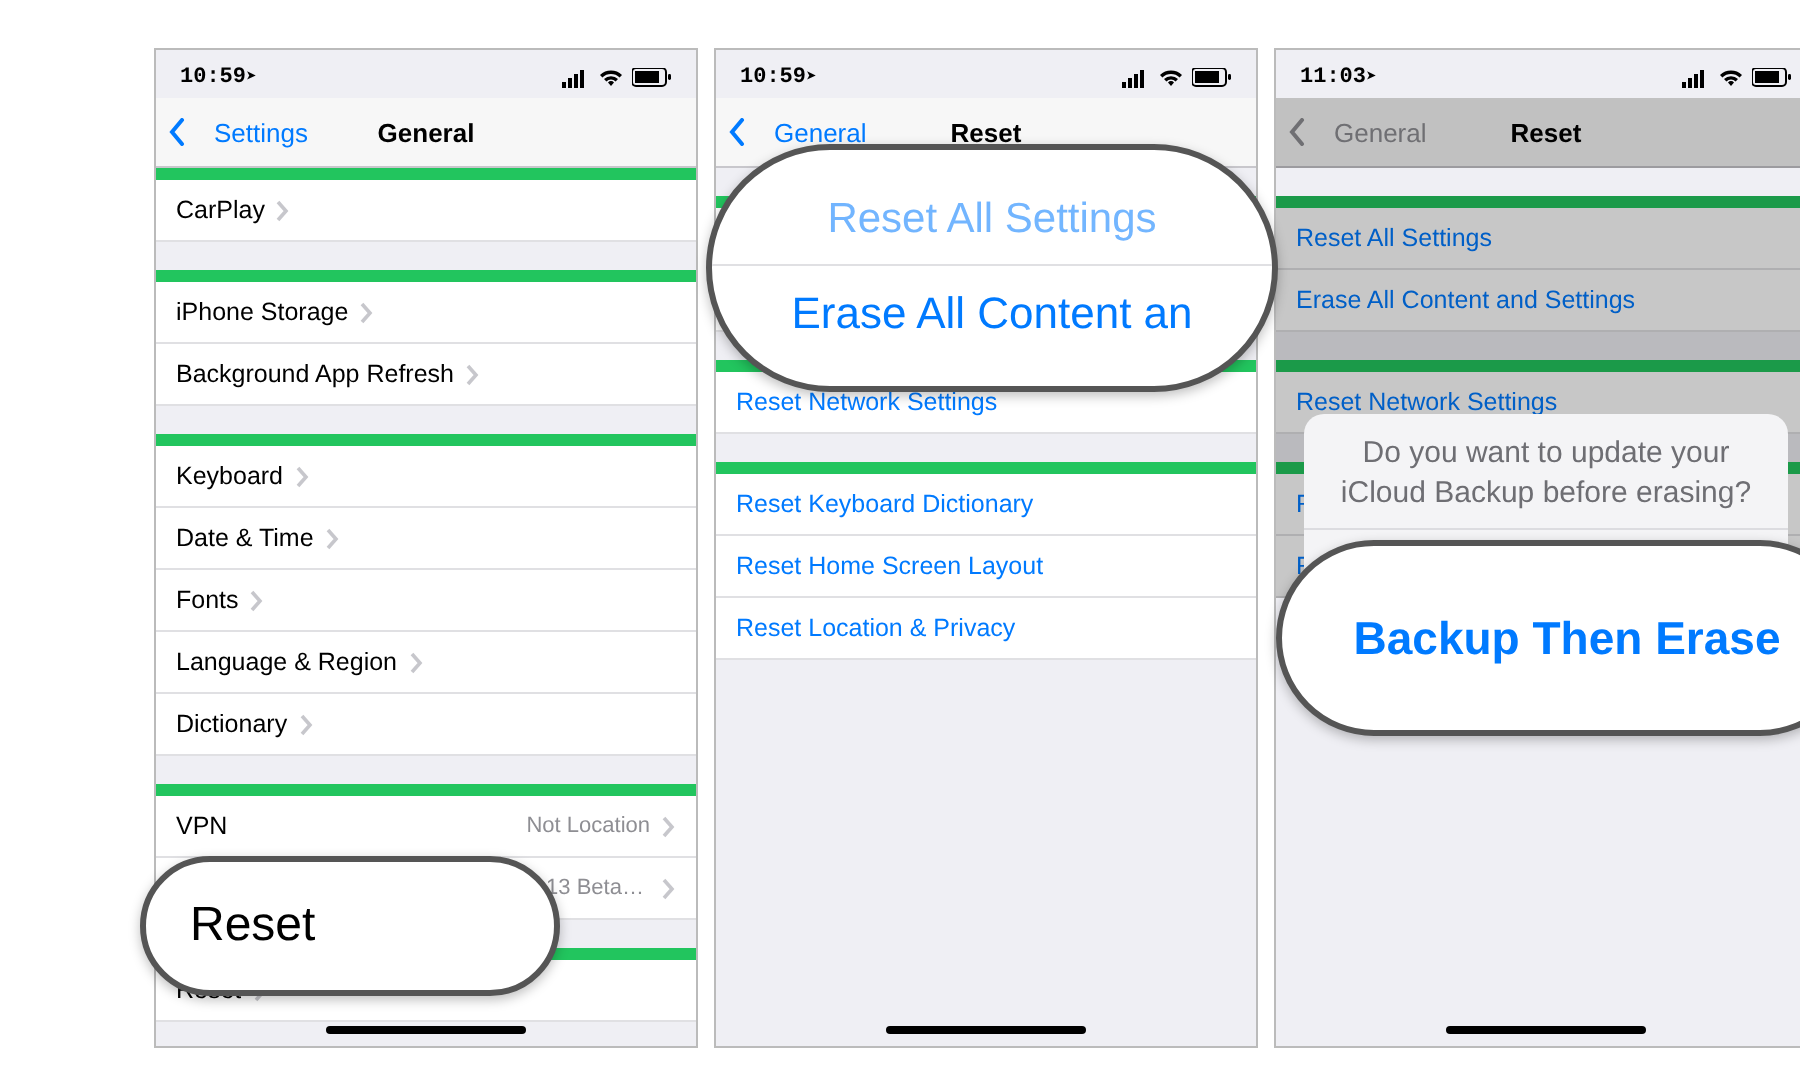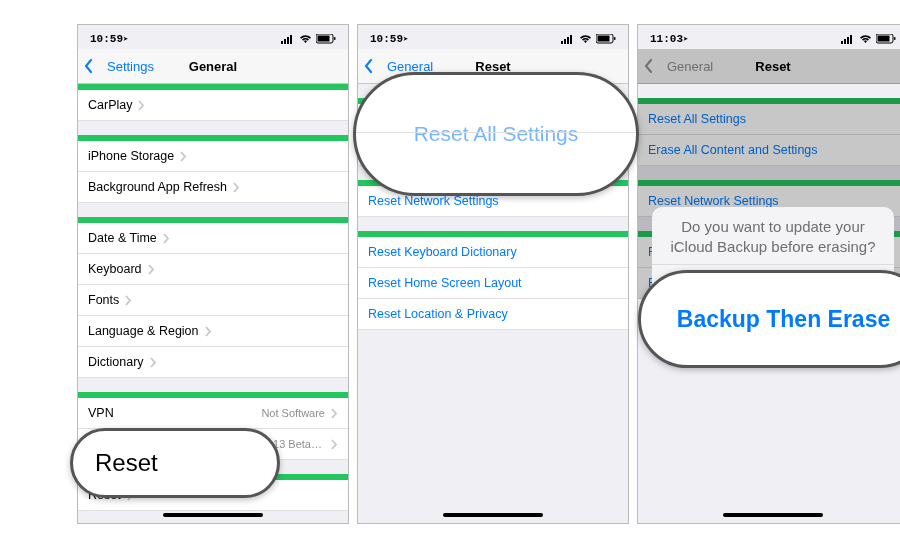--- a/index.html
+++ b/index.html
@@ -234,36 +234,36 @@
             <span>Background App Refresh</span>
             <span class="chev">
               <svg width="7" height="11">
                 <path d="M1 1 L5 5.5 L1 10" stroke="#c7c7cc" stroke-width="1.8" fill="none"></path>
               </svg>
             </span>
           </div>
     </div>
     <div class="group">
       <div class="row">
+            <span>Keyboard</span>
+            <span class="chev">
+              <svg width="7" height="11">
+                <path d="M1 1 L5 5.5 L1 10" stroke="#c7c7cc" stroke-width="1.8" fill="none"></path>
+              </svg>
+            </span>
+          </div>
+      <div class="row">
             <span>Date &amp; Time</span>
             <span class="chev">
               <svg width="7" height="11">
                 <path d="M1 1 L5 5.5 L1 10" stroke="#c7c7cc" stroke-width="1.8" fill="none"></path>
               </svg>
             </span>
           </div>
       <div class="row">
-            <span>Keyboard</span>
-            <span class="chev">
-              <svg width="7" height="11">
-                <path d="M1 1 L5 5.5 L1 10" stroke="#c7c7cc" stroke-width="1.8" fill="none"></path>
-              </svg>
-            </span>
-          </div>
-      <div class="row">
             <span>Fonts</span>
             <span class="chev">
               <svg width="7" height="11">
                 <path d="M1 1 L5 5.5 L1 10" stroke="#c7c7cc" stroke-width="1.8" fill="none"></path>
               </svg>
             </span>
           </div>
       <div class="row">
             <span>Language &amp; Region</span>
             <span class="chev">
@@ -277,21 +277,21 @@
             <span class="chev">
               <svg width="7" height="11">
                 <path d="M1 1 L5 5.5 L1 10" stroke="#c7c7cc" stroke-width="1.8" fill="none"></path>
               </svg>
             </span>
           </div>
     </div>
     <div class="group">
       <div class="row">
             <span>VPN</span>
-            <span class="secondary">Not Software</span>
+            <span class="secondary">Not Location</span>
             <span class="chev">
               <svg width="7" height="11">
                 <path d="M1 1 L5 5.5 L1 10" stroke="#c7c7cc" stroke-width="1.8" fill="none"></path>
               </svg>
             </span>
           </div>
       <div class="row">
             <span>Profile</span>
             <span class="secondary">iOS 13 &amp; iPadOS 13 Beta Software Pr…</span>
             <span class="chev">
@@ -436,18 +436,19 @@
   </div>
   <div class="home-indicator"></div>
 </div>
 
 <div class="callout c1">
   <span>Reset</span>
 </div>
 <div class="callout c2">
   <span class="line1">Reset All Settings</span>
   <div class="sep"></div>
+  <span class="line2">Erase All Content an</span>
 </div>
 <div class="callout c3">
   <span>Backup Then Erase</span>
 </div>
 
 </div>
 
 </body></html>

